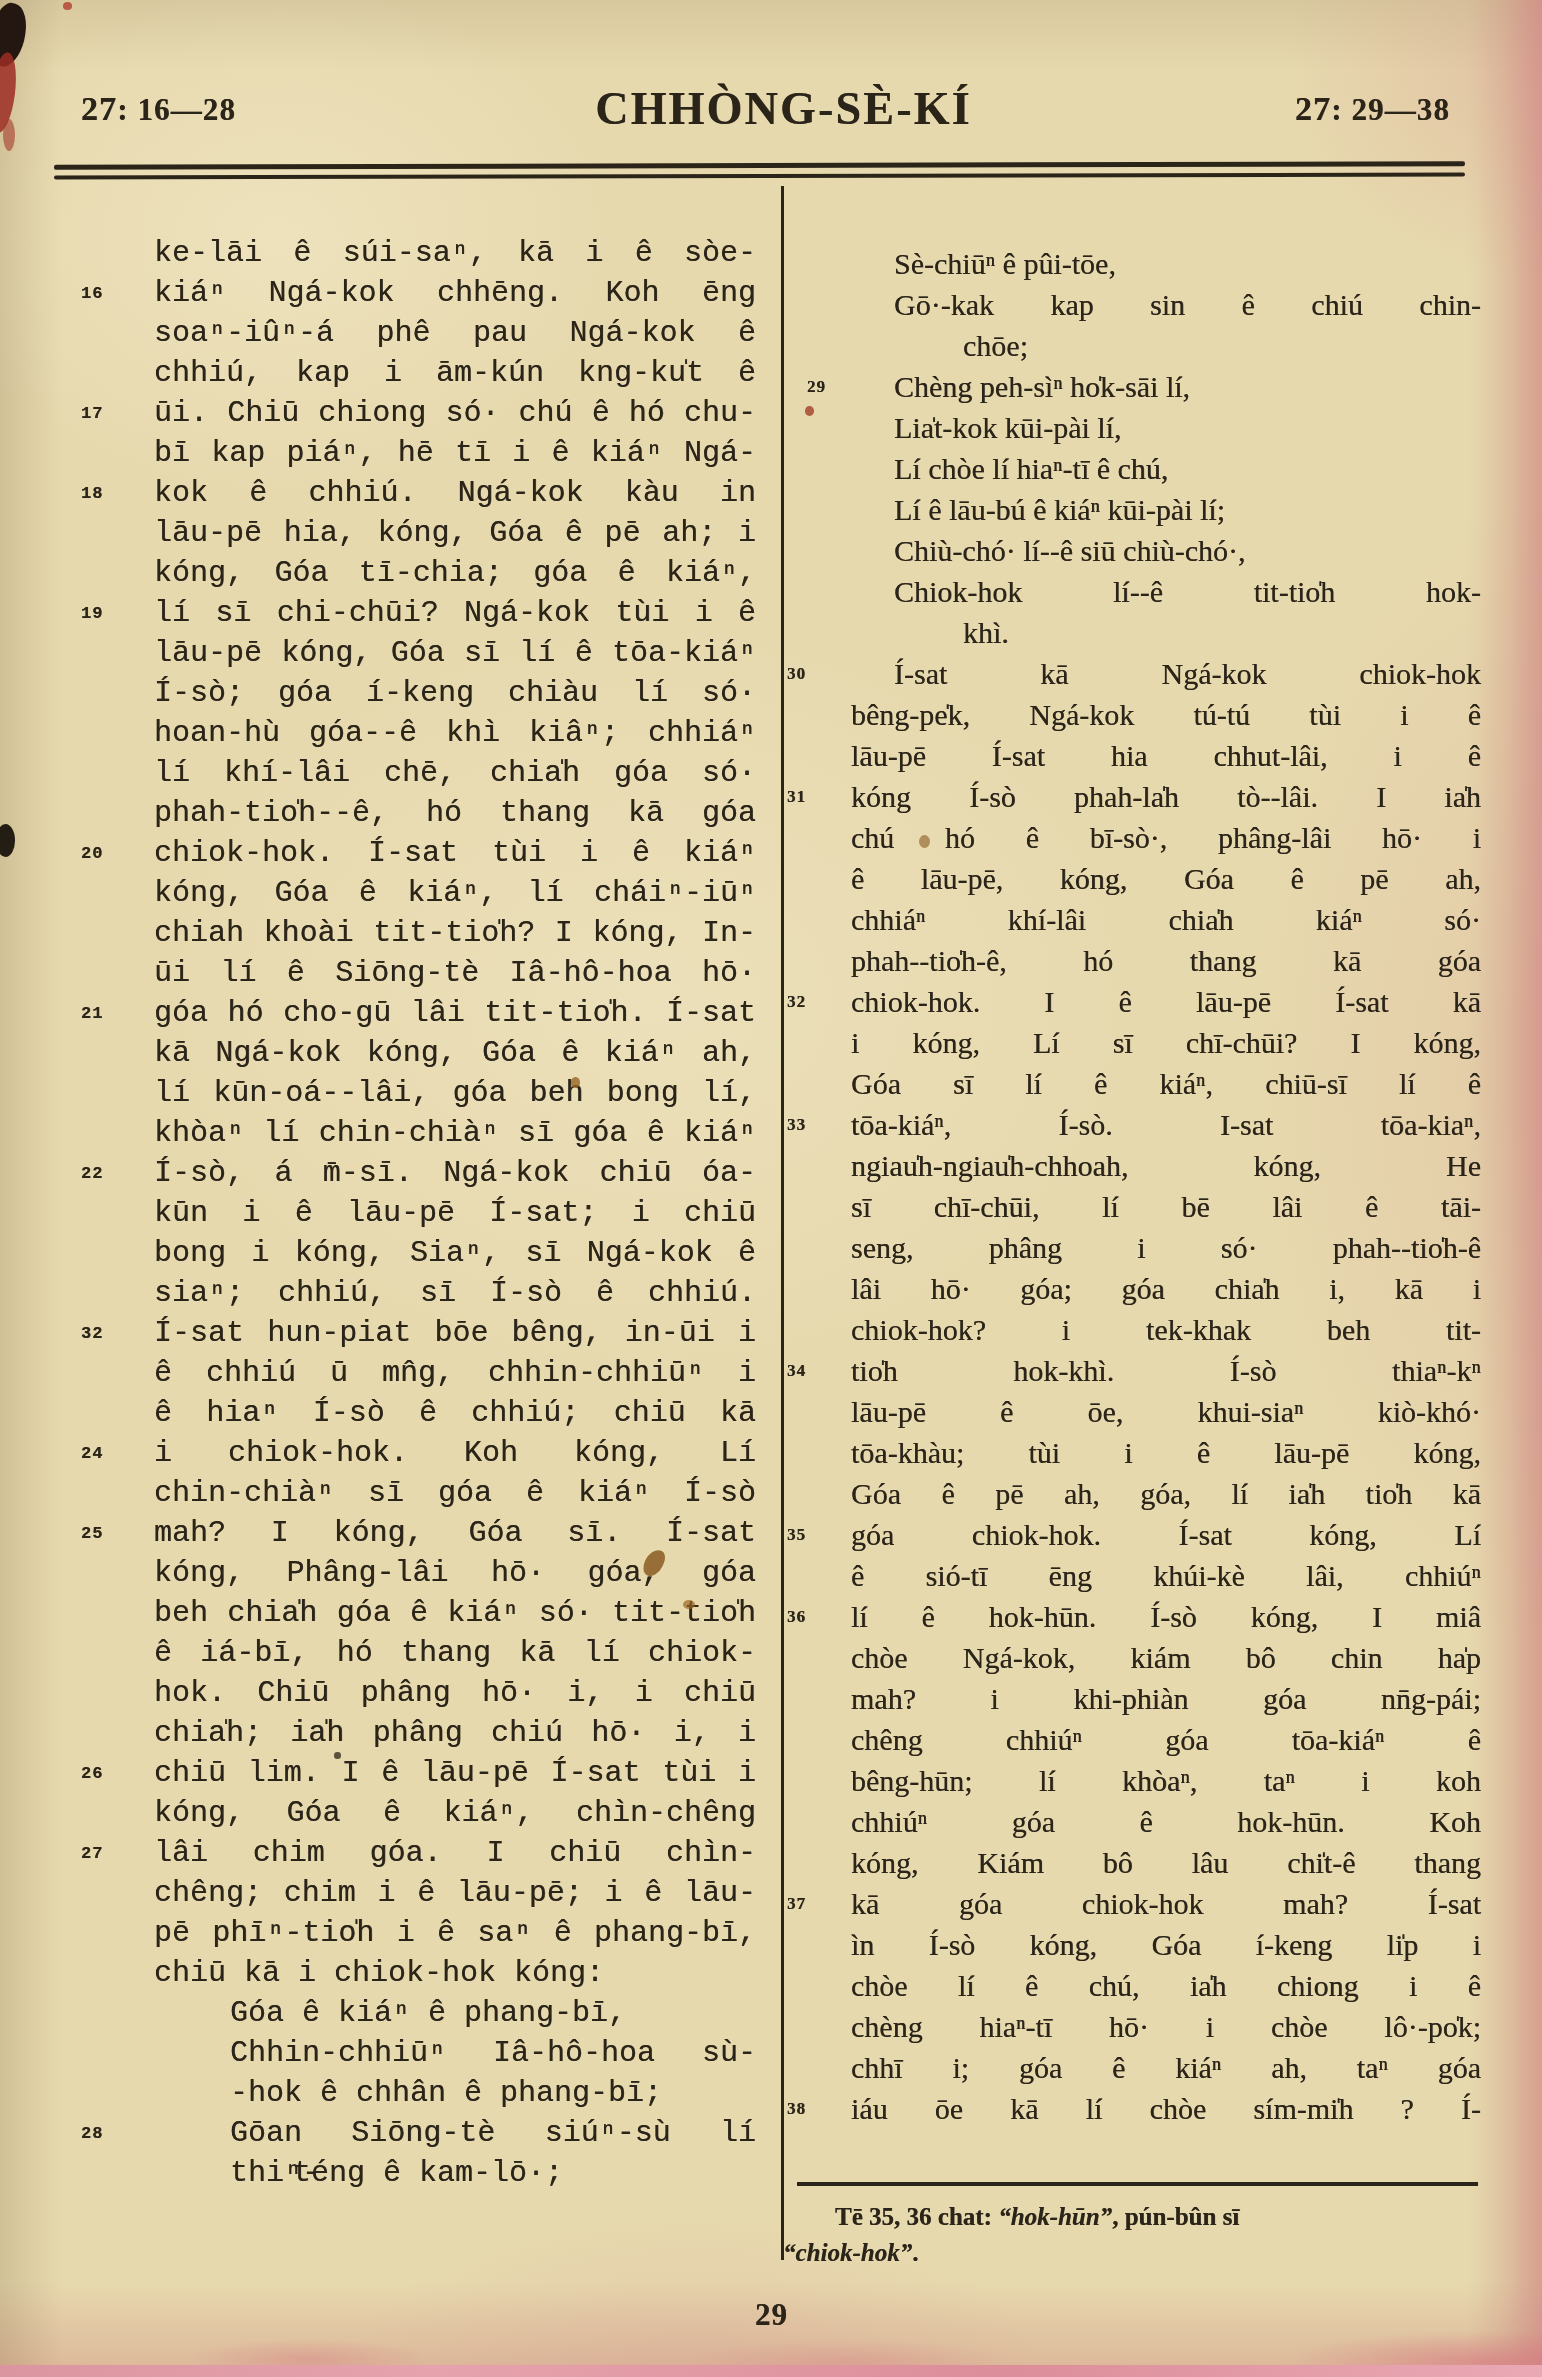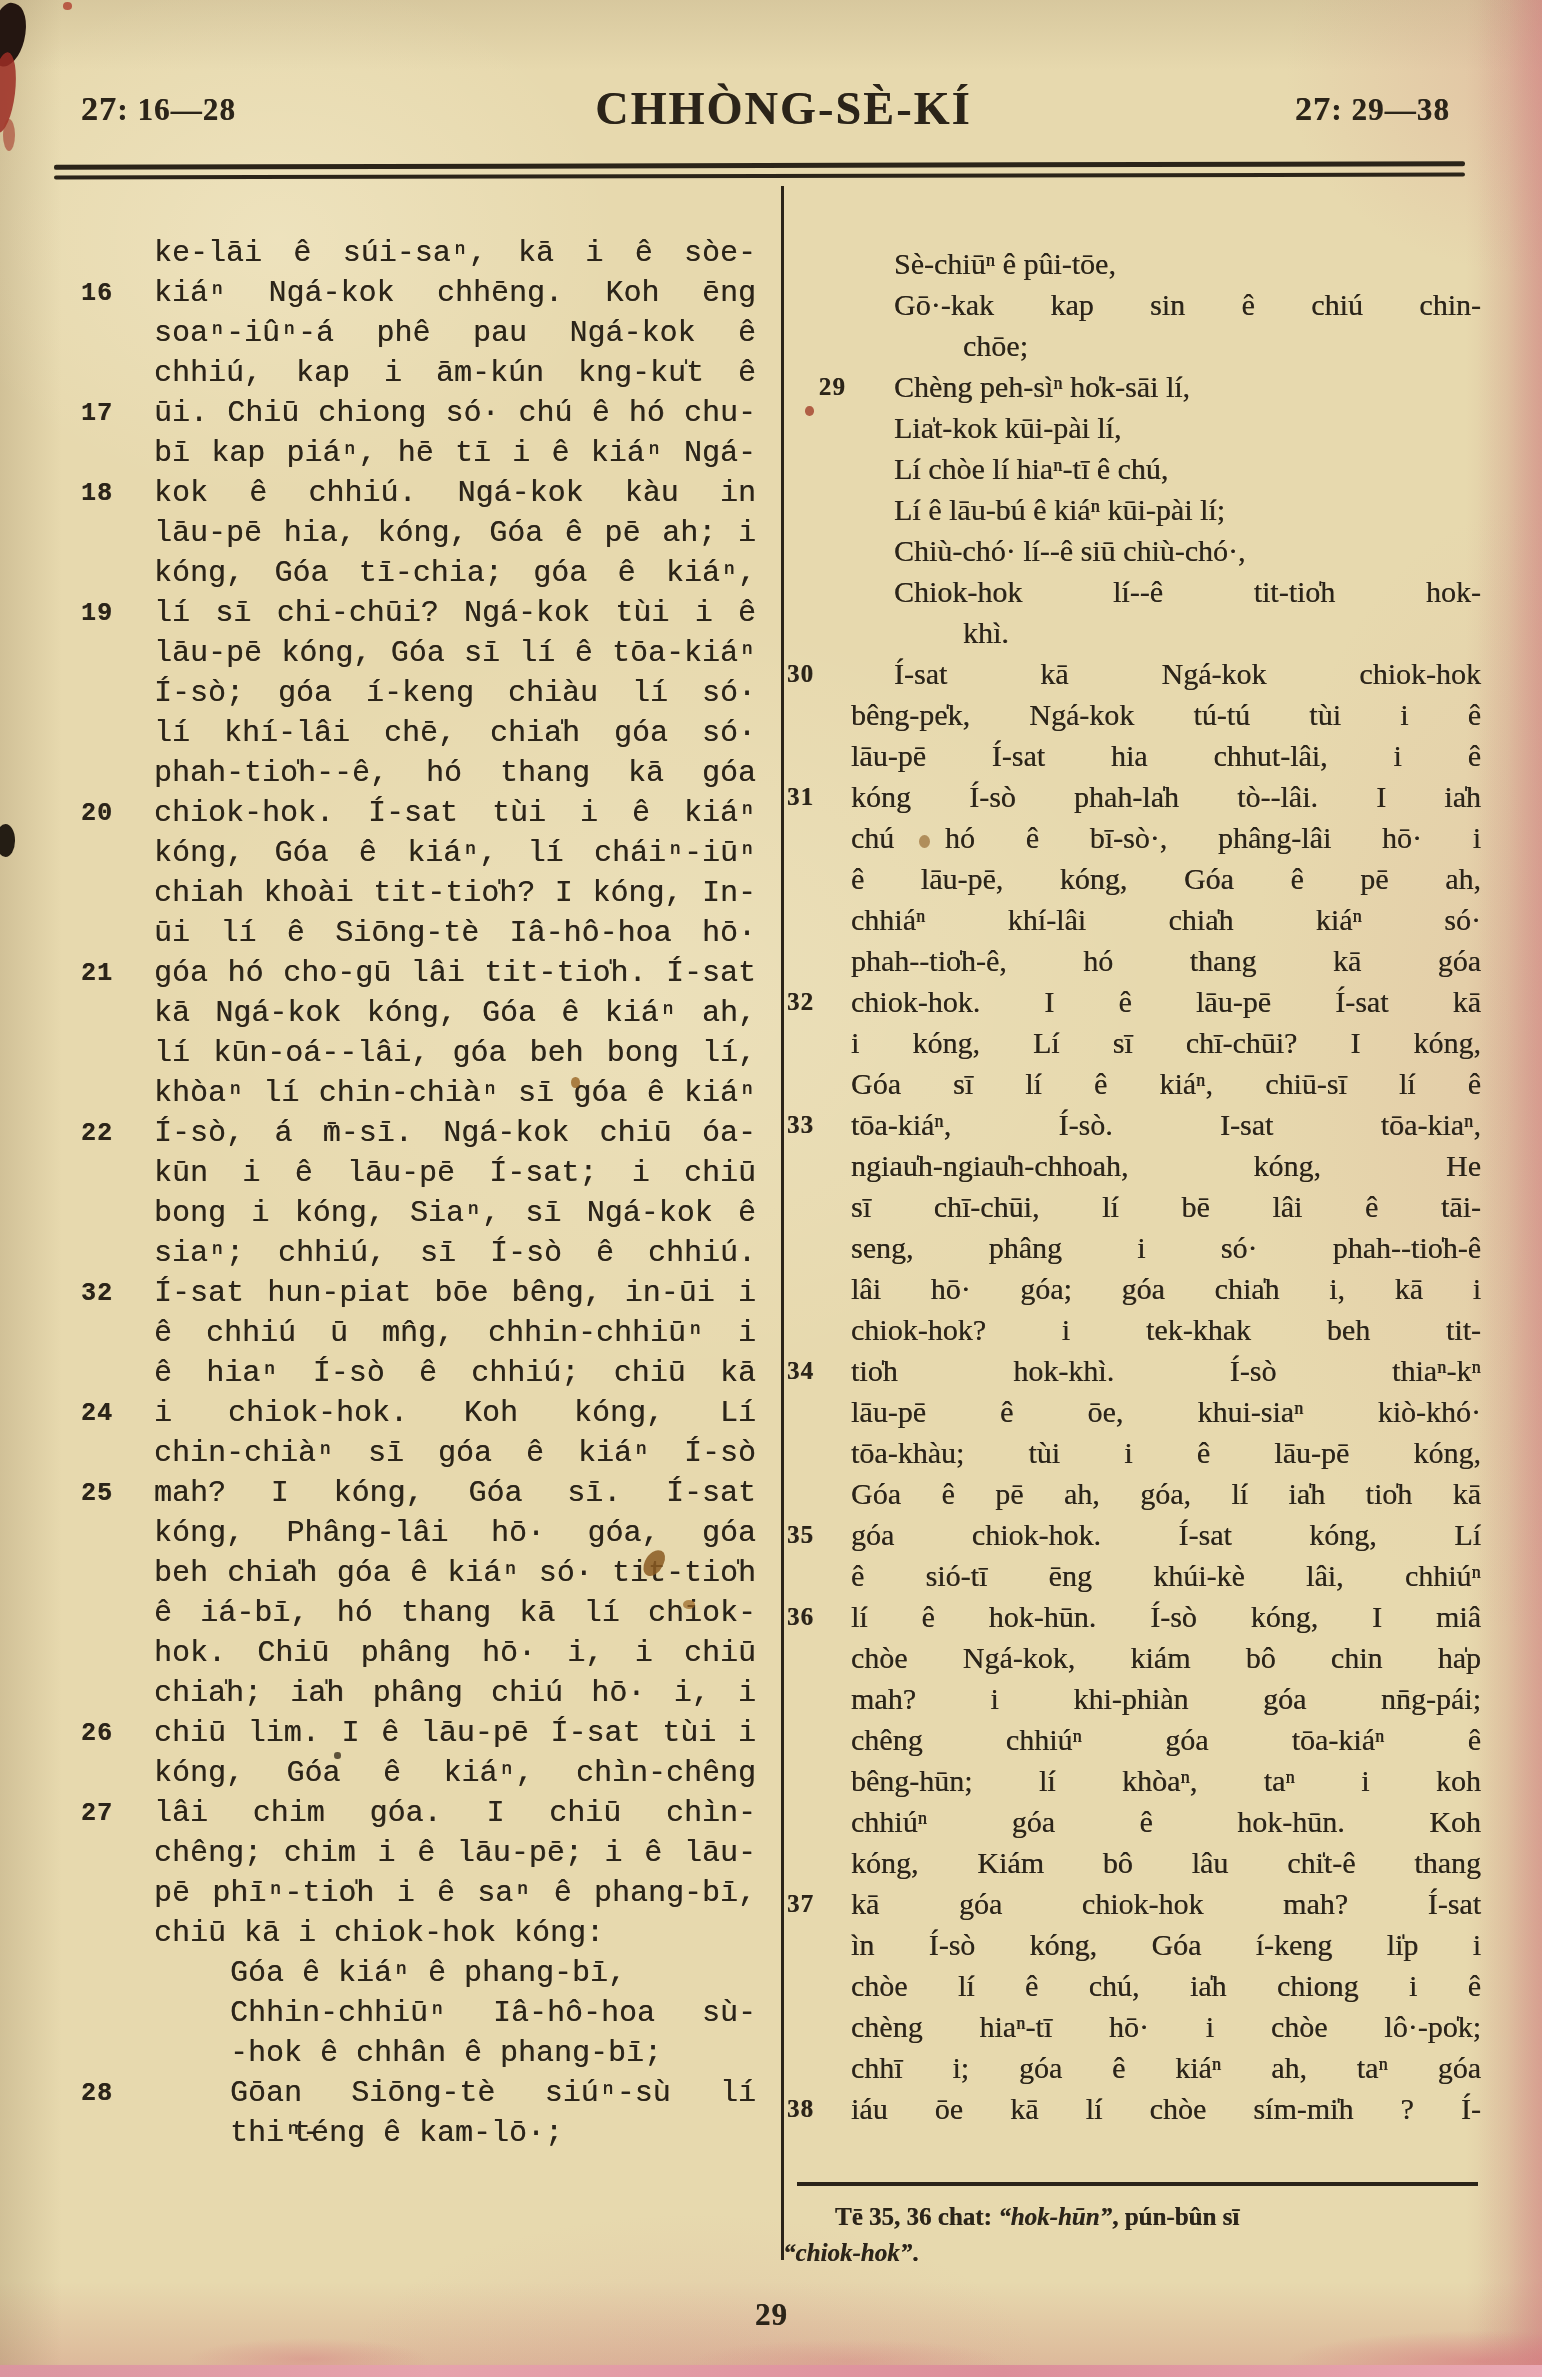--- a/index.html
+++ b/index.html
@@ -38,22 +38,22 @@
   .col-left{left:154px;top:233px;width:602px;}
   .col-right{left:851px;top:232px;width:630px;margin-top:11px;}
   .line{position:relative;}
   .col-left  .line{height:40px;line-height:40px;font-family:Liberation Mono, monospace;}
   .col-right .line{height:41px;line-height:41px;}
   .line.just{text-align:justify;text-align-last:justify;}
   .col-left  .line.ind1{padding-left:76px;}
   .col-left  .line.ind2{padding-left:139px;}
   .col-right .line.ind1{padding-left:43px;}
   .col-right .line.ind2{padding-left:112px;}
-  .vnum{position:absolute;width:59px;font-size:25px;font-weight:bold;top:2.2px;
-        line-height:38px;text-align:right;letter-spacing:1.1px;}
+  .vnum{position:absolute;width:59px;font-size:17px;font-weight:bold;top:2.2px;
+        line-height:38px;text-align:center;letter-spacing:1.1px;}
   .col-left  .vnum{left:-73px;}
   .col-right .vnum{left:-64px;}
 
   
   .footnote{position:absolute;left:783px;top:2199px;width:697px;
     font-size:25px;font-weight:bold;line-height:36px;}
   .fn-line1{padding-left:52px;}
   .fn-term{font-style:italic;}
 
   .page-num{position:absolute;left:0;right:0;top:2297px;text-align:center;
@@ -105,20 +105,21 @@
       <div class="line ind0 just"><span>soaⁿ-iûⁿ-á phê pau Ngá-kok ê</span></div>
       <div class="line ind0 just"><span>chhiú, kap i ām-kún kng-ku̍t ê</span></div>
       <div class="line ind0 just"><span class="vnum">17</span><span>ūi. Chiū chiong só· chú ê hó chu-</span></div>
       <div class="line ind0 just"><span>bī kap piáⁿ, hē tī i ê kiáⁿ Ngá-</span></div>
       <div class="line ind0 just"><span class="vnum">18</span><span>kok ê chhiú. Ngá-kok kàu in</span></div>
       <div class="line ind0 just"><span>lāu-pē hia, kóng, Góa ê pē ah; i</span></div>
       <div class="line ind0 just"><span>kóng, Góa tī-chia; góa ê kiáⁿ,</span></div>
       <div class="line ind0 just"><span class="vnum">19</span><span>lí sī chi-chūi? Ngá-kok tùi i ê</span></div>
       <div class="line ind0 just"><span>lāu-pē kóng, Góa sī lí ê tōa-kiáⁿ</span></div>
       <div class="line ind0 just"><span>Í-sò; góa í-keng chiàu lí só·</span></div>
+      <div class="line ind0 just"><span>hoan-hù góa--ê khì kiâⁿ; chhiáⁿ</span></div>
       <div class="line ind0 just"><span>lí khí-lâi chē, chia̍h góa só·</span></div>
       <div class="line ind0 just"><span>phah-tio̍h--ê, hó thang kā góa</span></div>
       <div class="line ind0 just"><span class="vnum">20</span><span>chiok-hok. Í-sat tùi i ê kiáⁿ</span></div>
       <div class="line ind0 just"><span>kóng, Góa ê kiáⁿ, lí cháiⁿ-iūⁿ</span></div>
       <div class="line ind0 just"><span>chiah khoài tit-tio̍h? I kóng, In-</span></div>
       <div class="line ind0 just"><span>ūi lí ê Siōng-tè Iâ-hô-hoa hō·</span></div>
       <div class="line ind0 just"><span class="vnum">21</span><span>góa hó cho-gū lâi tit-tio̍h. Í-sat</span></div>
       <div class="line ind0 just"><span>kā Ngá-kok kóng, Góa ê kiáⁿ ah,</span></div>
       <div class="line ind0 just"><span>lí kūn-oá--lâi, góa beh bong lí,</span></div>
       <div class="line ind0 just"><span>khòaⁿ lí chin-chiàⁿ sī góa ê kiáⁿ</span></div>

